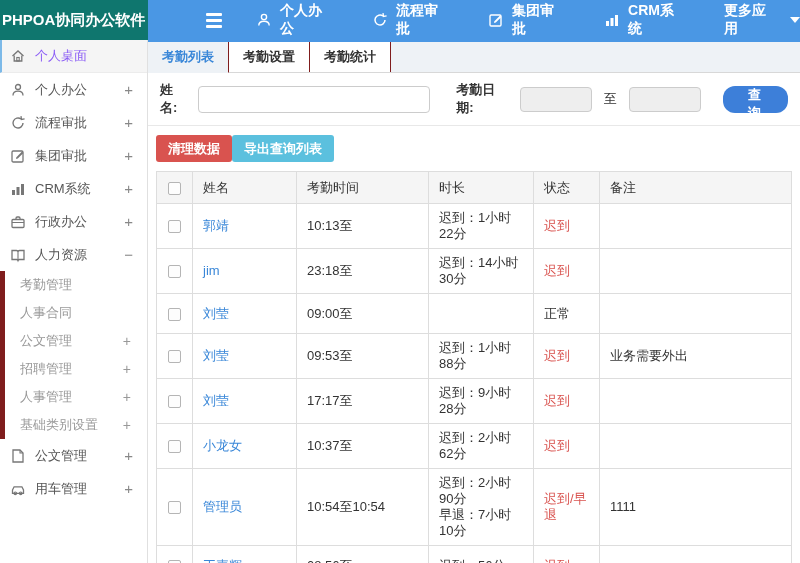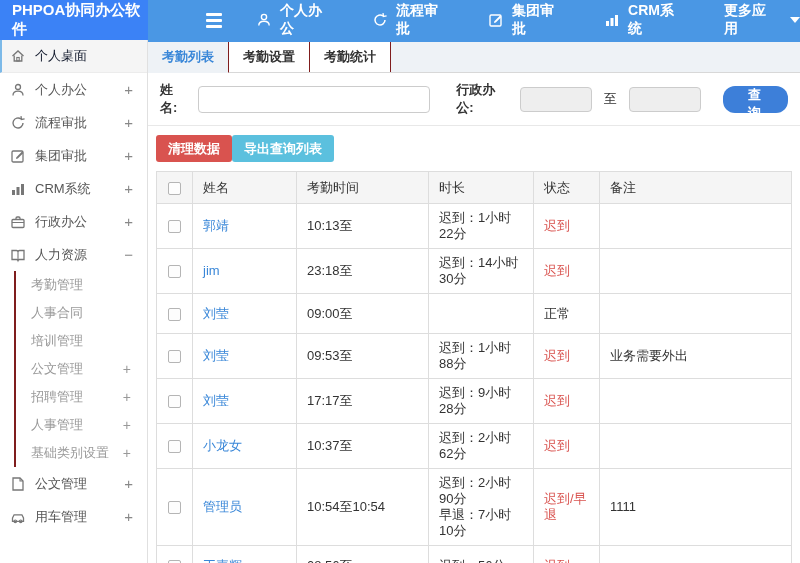--- a/index.html
+++ b/index.html
@@ -4,44 +4,44 @@
 <style>
   * { box-sizing: border-box; margin: 0; padding: 0; }
   html, body { width: 800px; height: 563px; overflow: hidden; }
   body {
     font-family: "Liberation Sans", "DejaVu Sans", sans-serif;
     font-size: 13px; color: #333; background: #fff;
   }
   
   .header { height: 40px; background: #4a97e4; display: flex; align-items: center; }
   .logo { width: 148px; height: 100%; display: flex; align-items: center;
-          padding-left: 12px; color: #fff; font-weight: bold; font-size: 15px;
-          background: #3b82f6; flex: 0 0 148px; }
+          padding-left: 2px; color: #fff; font-weight: bold; font-size: 15px;
+          background: #0f766e; flex: 0 0 148px; }
   .hamburger { margin-left: 58px; display: flex; flex-direction: column; gap: 3px; cursor: pointer; }
   .hamburger i { display: block; width: 16px; height: 3px; background: #fff; border-radius: 1px; }
   .top-nav { display: flex; align-items: center; margin-left: 34px; gap: 38px; }
   .nav-item { display: flex; align-items: center; gap: 8px; color: #fff;
               font-weight: bold; font-size: 14px; cursor: pointer; }
   .nav-item svg { display: block; }
   .caret-down { width: 0; height: 0; border-left: 5px solid transparent;
                 border-right: 5px solid transparent; border-top: 6px solid #fff;
                 margin-left: 4px; }
   
   .wrap { display: flex; height: 523px; }
   
   .sidebar { width: 148px; flex: 0 0 148px; background: #fff;
              border-right: 1px solid #e0e0e0; overflow: hidden; }
   .side-item { height: 33px; display: flex; align-items: center;
                padding: 0 14px 0 10px; color: #555; cursor: pointer; }
   .side-item .sicon { width: 16px; height: 16px; margin-right: 9px; color: #777; flex: 0 0 16px; }
   .side-item .slabel { font-size: 13px; }
   .side-item .toggle { margin-left: auto; color: #888; font-size: 15px; font-weight: normal; }
   .side-item.active { background: #f5f5f5; border-left: 2px solid #7cb9e8;
-                      padding-left: 8px; border-bottom: 1px solid #ececec; color: #0f172a; }
-  .submenu { margin-left: 14px; border-left: 2px solid #7f1d1d; }
+                      padding-left: 8px; border-bottom: 1px solid #ececec; color: #8b5cf6; }
+  .submenu { border-left: 5px solid #7f1d1d; }
   .subitem { height: 28px; display: flex; align-items: center;
              padding: 0 16px 0 15px; color: #999; font-size: 13px; cursor: pointer; }
   .subitem .toggle { margin-left: auto; color: #999; font-size: 14px; }
   
   .main { flex: 1; overflow: hidden; }
   .tabbar { height: 33px; border-top: 2px solid #4a97e4; background: #eef2f6;
             border-bottom: 1px solid #d8d8d8; display: flex; }
   .tab { min-width: 77px; padding: 0 14px; display: flex; align-items: center; justify-content: center;
          font-weight: bold; font-size: 13px; color: #333; background: #fff;
          border-right: 1px solid #7f1d1d; cursor: pointer; }
@@ -197,23 +197,20 @@
       <span class="toggle">−</span>
     </div>
     <div class="submenu">
       <div class="subitem">
         <span>考勤管理</span>
       </div>
       <div class="subitem">
         <span>人事合同</span>
       </div>
       <div class="subitem">
-        <span>培训管理</span>
-      </div>
-      <div class="subitem">
         <span>公文管理</span>
         <span class="toggle">+</span>
       </div>
       <div class="subitem">
         <span>招聘管理</span>
         <span class="toggle">+</span>
       </div>
       <div class="subitem">
         <span>人事管理</span>
         <span class="toggle">+</span>
@@ -245,21 +242,21 @@
   <div class="main">
     <div class="tabbar">
       <div class="tab active">考勤列表</div>
       <div class="tab">考勤设置</div>
       <div class="tab">考勤统计</div>
     </div>
 
     <div class="search-row">
       <label>姓名:</label>
       <input class="name-input" type="text" value="" style="">
-      <label class="date-label">行政办公:</label>
+      <label class="date-label">考勤日期:</label>
       <input class="date-input" type="text" value="" style="">
       <label class="to-label">至</label>
       <input class="date-input" type="text" value="" style="">
       <button class="query-btn">查 询</button>
     </div>
 
     <div class="toolbar">
       <button class="btn btn-danger">清理数据</button>
       <button class="btn btn-info">导出查询列表</button>
     </div>

